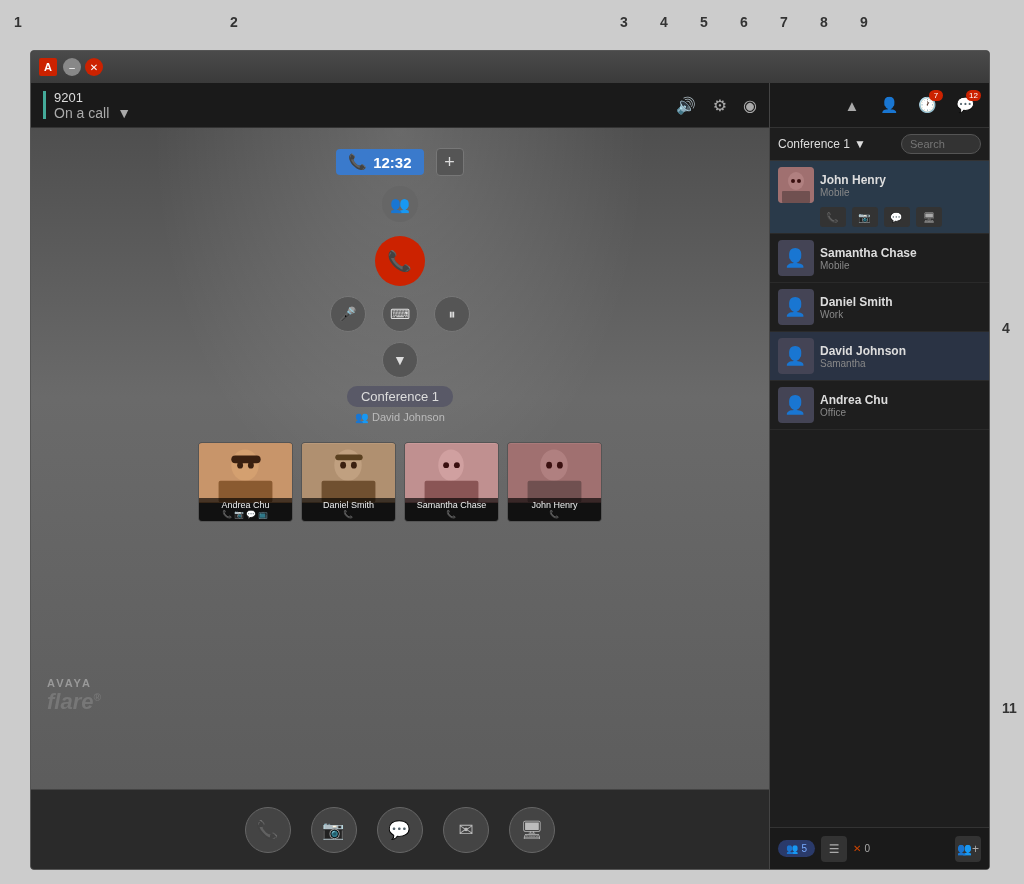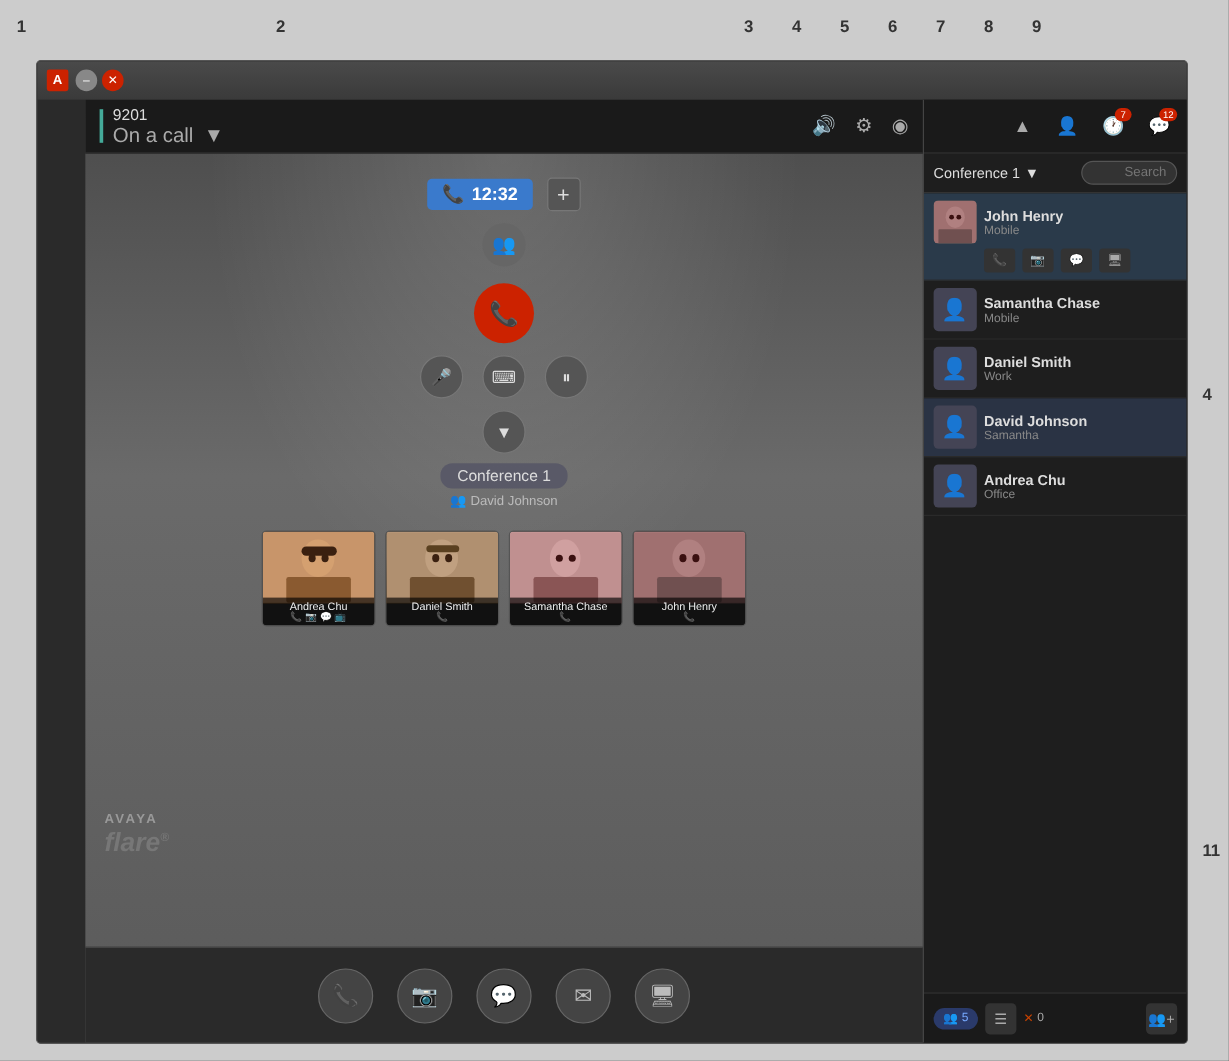--- a/index.html
+++ b/index.html
@@ -53,21 +53,20 @@
       font-size: 10px; color: white;
     }
     .title-btn.minimize { background: #888; }
     .title-btn.close { background: #cc2200; }
 
     
     .main-area {
       display: flex;
       flex: 1;
       overflow: hidden;
-      margin-left: 40px;
     }
 
     
     .call-area {
       flex: 1;
       background: linear-gradient(180deg, #4a4a4a 0%, #6a6a6a 40%, #5a5a5a 100%);
       position: relative;
       display: flex;
       flex-direction: column;
     }
@@ -81,21 +80,21 @@
       padding: 0 12px;
       border-bottom: 1px solid #333;
       flex-shrink: 0;
     }
     .status-indicator {
       width: 3px; height: 28px;
       background: #4a9;
       margin-right: 8px;
     }
     .status-text { color: #ddd; font-size: 13px; }
-    .status-label { font-size: 17px; color: #aaa; }
+    .status-label { font-size: 14px; color: #aaa; }
     .status-dropdown { color: #aaa; margin-left: 4px; cursor: pointer; }
     .status-icons {
       margin-left: auto;
       display: flex; align-items: center; gap: 16px;
     }
     .status-icon { color: #aaa; font-size: 16px; cursor: pointer; }
 
     
     .call-visual {
       flex: 1;
@@ -321,21 +320,20 @@
       color: #ddd; font-size: 12px; cursor: pointer;
       display: flex; align-items: center; gap: 4px;
     }
     .search-box {
       background: #333;
       border: 1px solid #555;
       border-radius: 10px;
       padding: 3px 8px;
       color: #aaa; font-size: 11px;
       width: 80px;
-      text-align: right;
     }
 
     
     .participant-list {
       flex: 1;
       overflow-y: auto;
     }
     .participant-item {
       padding: 6px 8px;
       border-bottom: 1px solid #2a2a2a;

